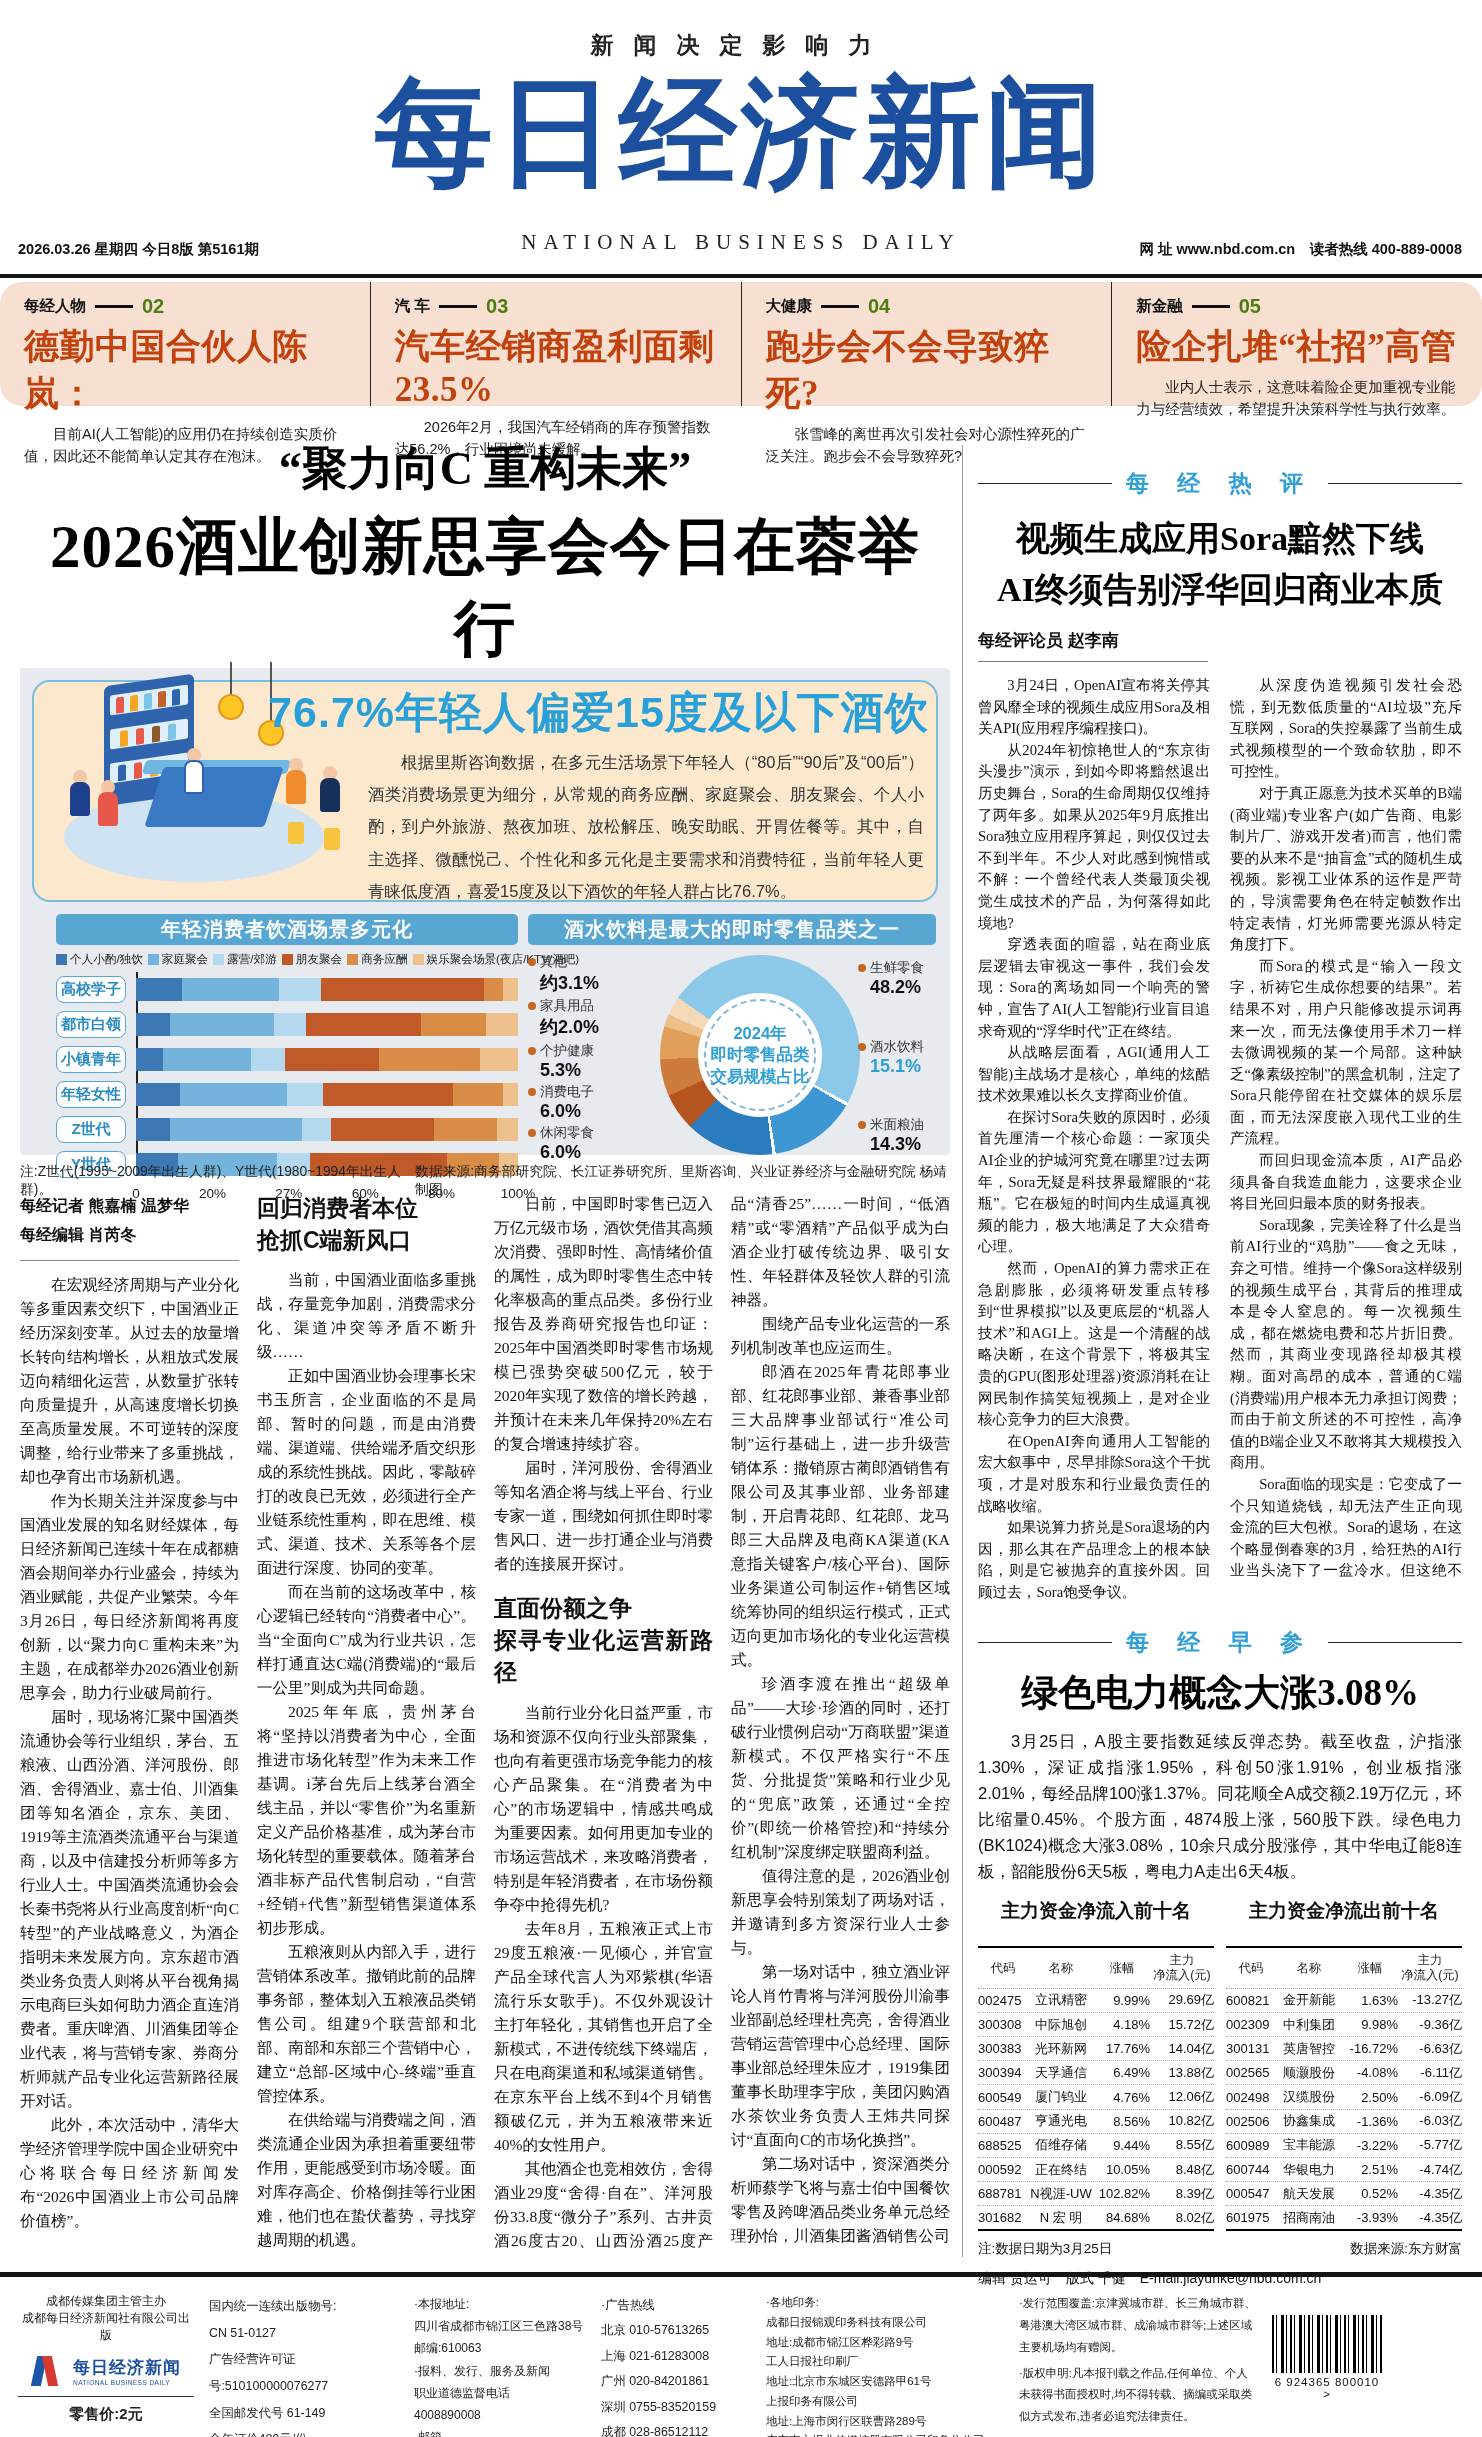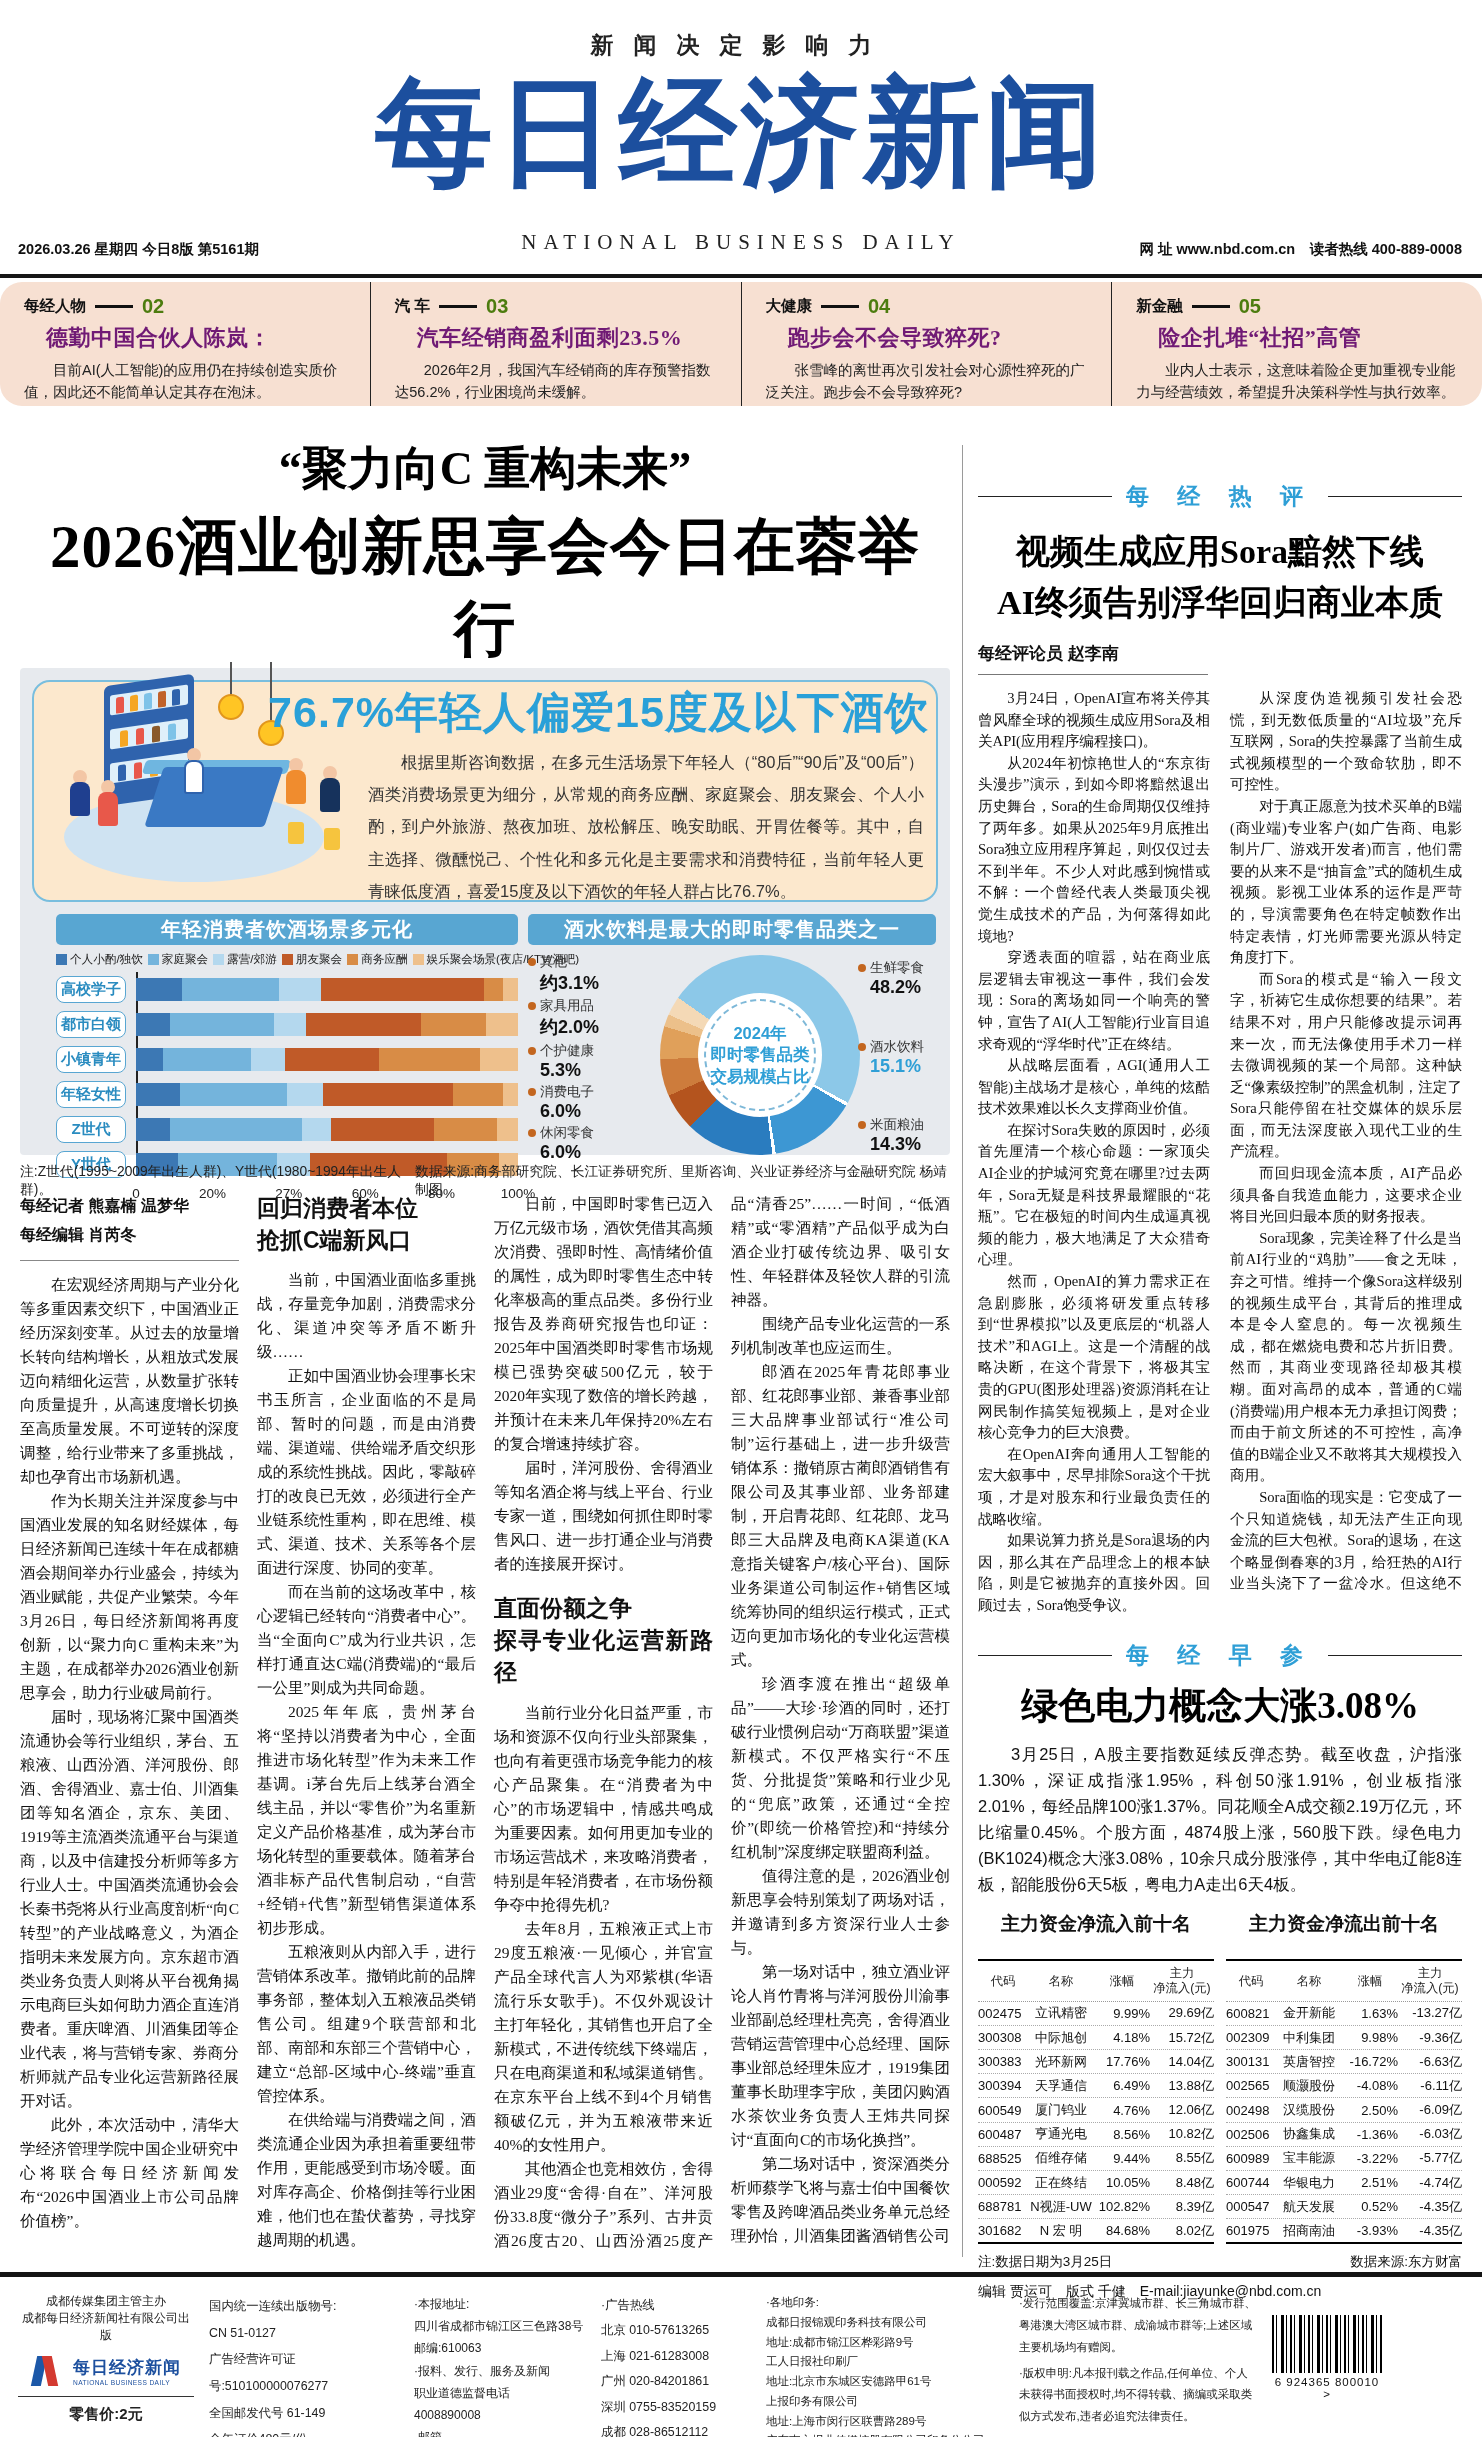--- a/index.html
+++ b/index.html
@@ -22,22 +22,22 @@
 
   
   #teasers { position:absolute; top:282px; left:0; width:1482px; height:124px;
     background:#f7e0d2; display:flex;border-radius:22px; }
   .teaser { flex:1 1 0; padding:13px 20px 10px 24px; }
   .teaser + .teaser { border-left:1.6px solid #222; }
   .teaser-head { display:flex; align-items:center; gap:9px; }
   .teaser-section { font-size:15.5px; font-weight:bold; color:#111; }
   .teaser-dash { width:38px; height:2.5px; background:#111; }
   .teaser-page { font-size:20px; font-weight:900; color:#4d7c0f; }
-  .teaser-title { margin-top:5px; font-size:22px; font-weight:900; color:#701a75; letter-spacing:0.5px;
-    font-family:"Liberation Serif", serif;margin-left:22px; }
+  .teaser-title { margin-top:5px; font-size:35px; font-weight:900; color:#c2410c; letter-spacing:0.5px;
+    font-family:"Liberation Serif", serif; }
   .teaser-body { margin-top:7px; font-size:14.5px; line-height:1.5; color:#222; text-indent:2em; }
 
   
   #lead { position:absolute; top:438px; left:20px; width:930px; text-align:center; }
   #lead-kicker { font-family:"Liberation Serif", serif; font-weight:900; font-size:46px; color:#000; }
   #lead-headline { margin-top:6px; font-family:"Liberation Serif", serif; font-weight:900; font-size:61px; letter-spacing:1px; color:#000; }
   #lead-deck { margin-top:15px; font-family:"Liberation Serif", serif; font-weight:bold; font-size:29px; color:#000; }
 
   
   #infographic { position:absolute; top:668px; left:20px; width:930px; height:487px;
@@ -113,21 +113,21 @@
   .article-p { text-indent:2em; }
   .col-subhead { font-family:"Liberation Sans", sans-serif; font-weight:900; font-size:23px; line-height:1.4;
     margin:16px 0 12px; white-space:pre-line; break-inside:avoid; }
 
   
   #v-divider { position:absolute; left:962px; top:445px; width:1px; height:1812px; background:#9a9a9a; }
   #right-rail { position:absolute; left:978px; top:445px; width:484px; }
   .section-label { display:flex; align-items:center; gap:14px; }
   .section-label .rule { flex:1 1 auto; height:1.5px; background:#222; }
   .section-label .label-text { font-size:23px; font-weight:900; color:#2f9fd6; letter-spacing:11px; }
-  #hot-label { margin-top:36px; }
+  #hot-label { margin-top:23px; }
   #sora-headline { margin-top:14px; text-align:center; font-family:"Liberation Serif", serif;
     font-weight:900; font-size:34px; line-height:1.5; color:#000; }
   #sora-byline { margin-top:14px; font-weight:bold; font-size:17px; padding-bottom:9px;
     border-bottom:1px solid #777; width:230px; }
   #sora-body { margin-top:13px; height:938px; column-count:2; column-gap:20px; overflow:hidden;
     font-family:"Liberation Serif", serif; font-size:14.6px; line-height:21.6px; text-align:justify; color:#111; }
   #sora-body p { text-indent:2em; }
 
   #brief-label { margin-top:14px; }
   #brief-headline { margin-top:10px; text-align:center; font-family:"Liberation Serif", serif;

